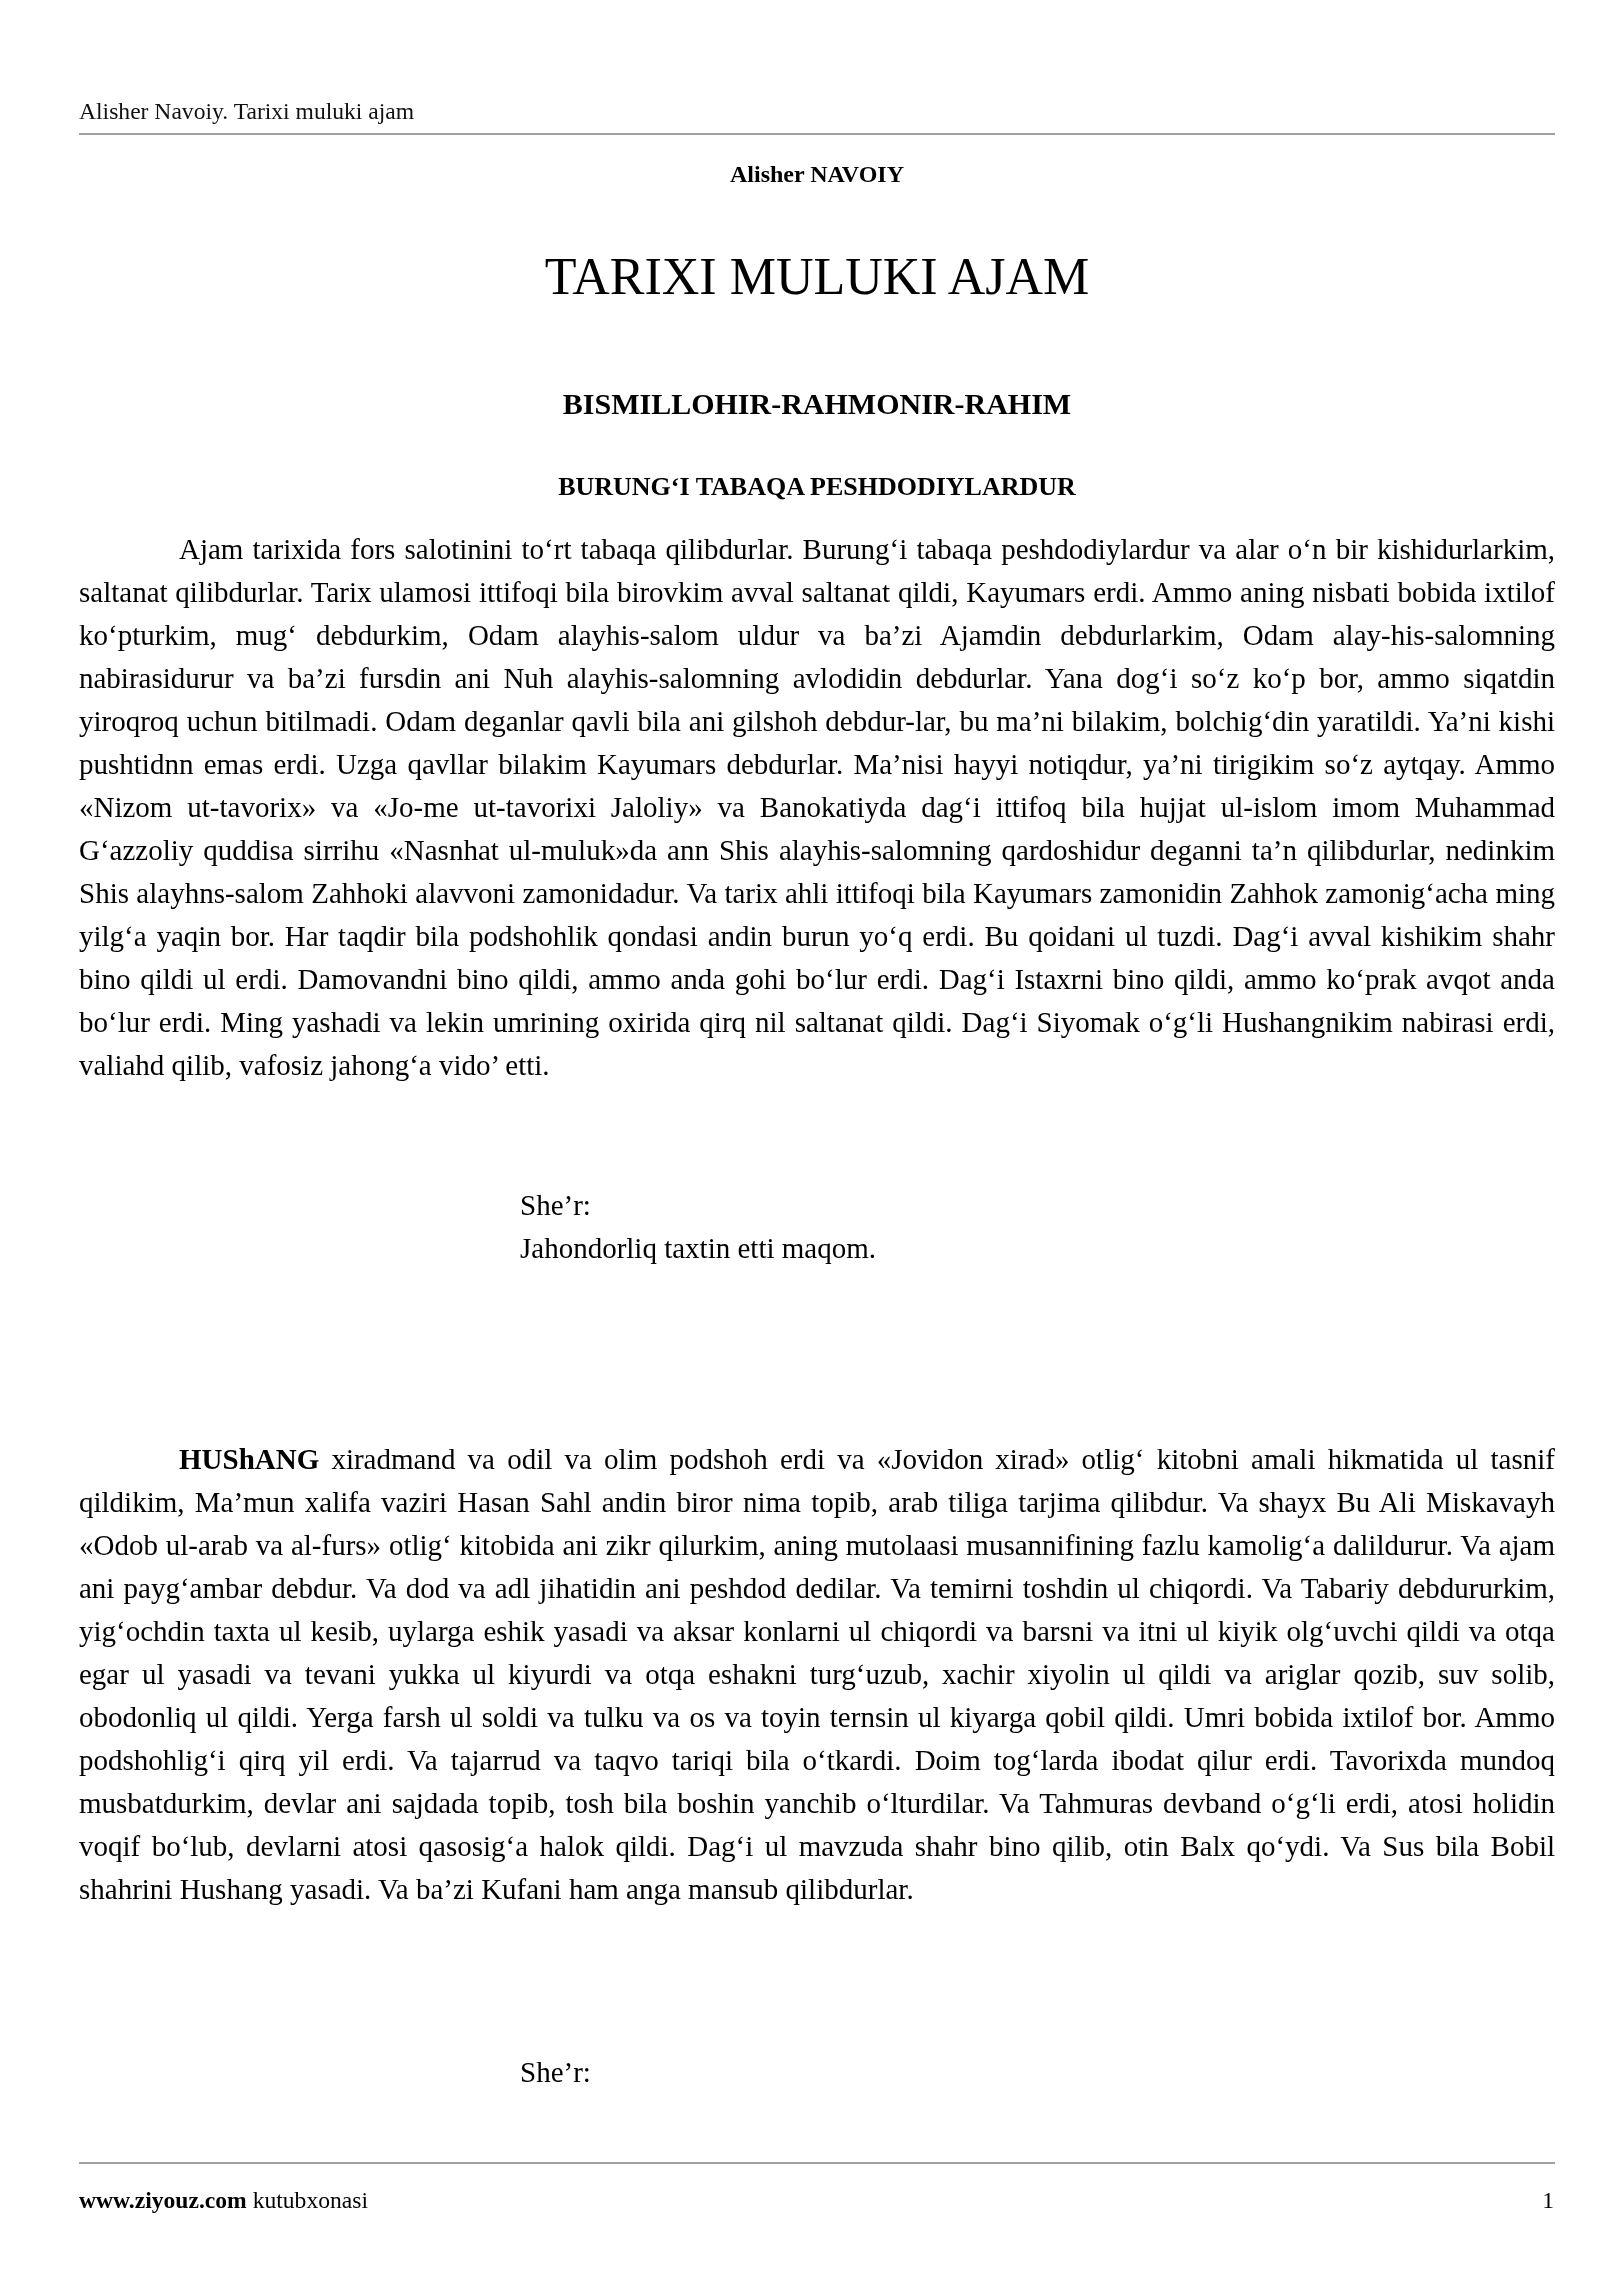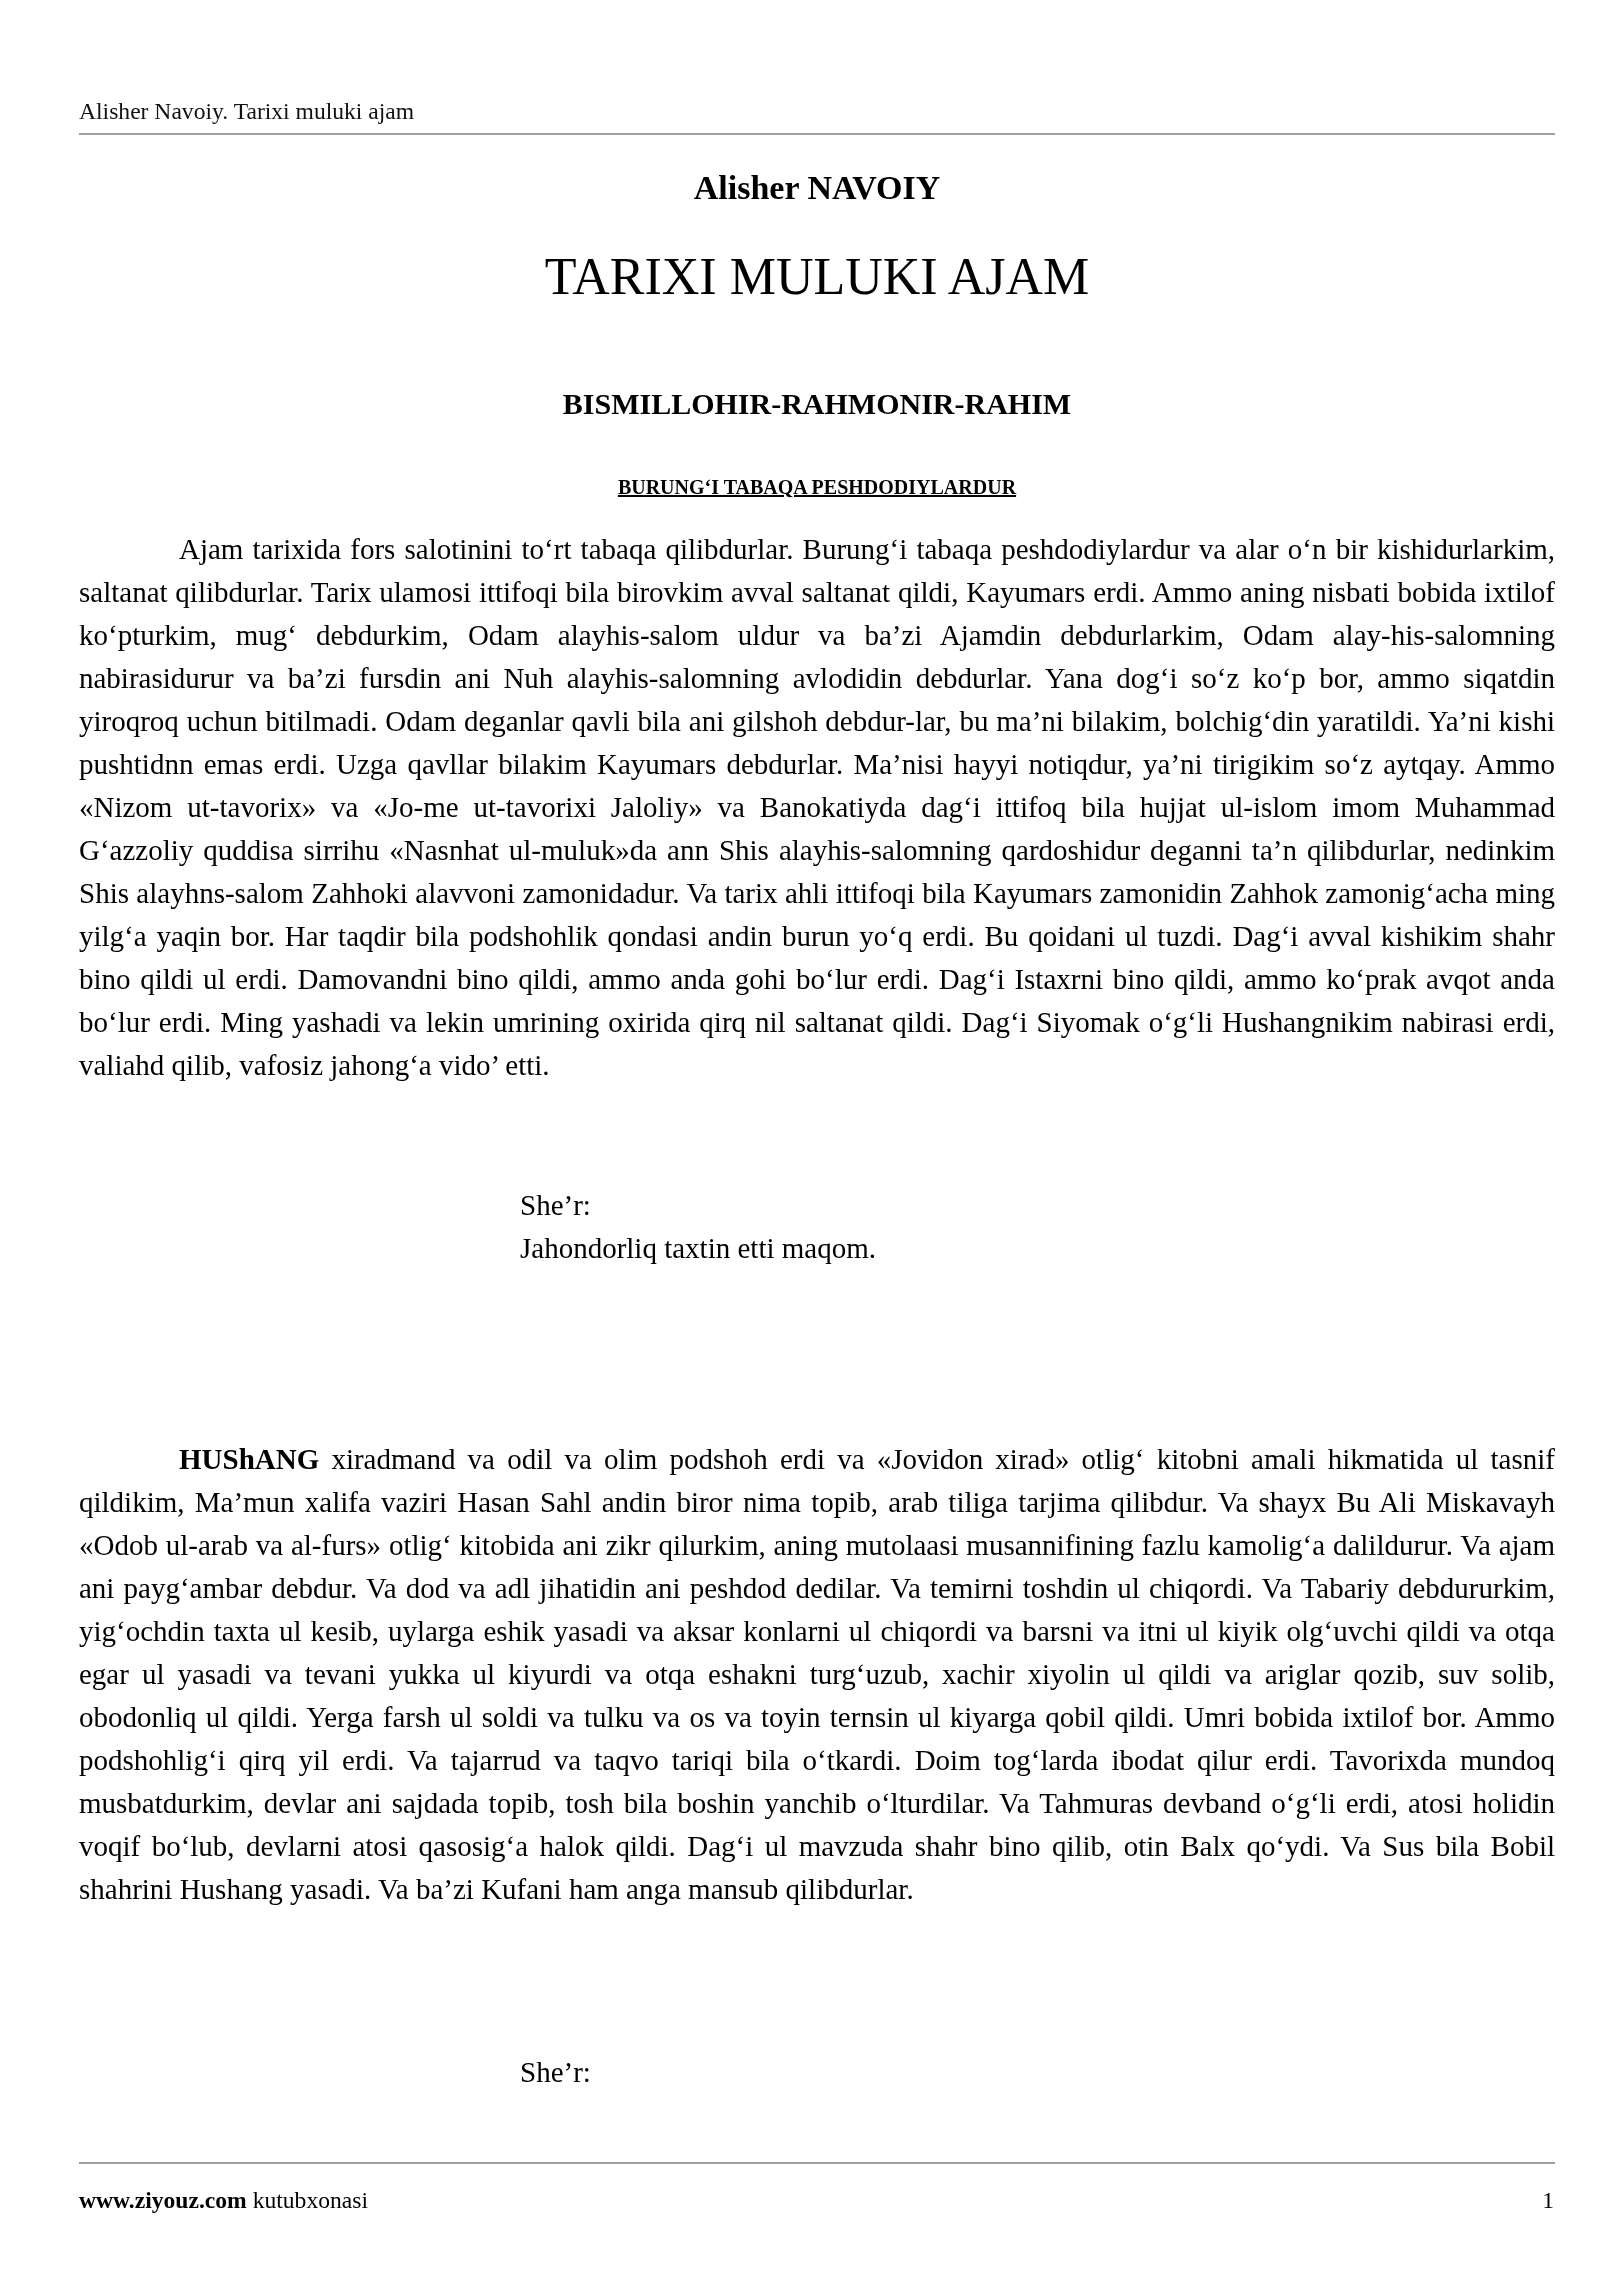--- a/index.html
+++ b/index.html
@@ -3,24 +3,24 @@
 <meta charset="utf-8">
 <style>
   html, body { margin: 0; padding: 0; background: #ffffff; }
   body { width: 1622px; height: 2295px; position: relative; overflow: hidden;
          font-family: "Liberation Serif", "DejaVu Serif", serif; color: #000; }
   .running-header { position: absolute; left: 79px; top: 97px; font-size: 23.6px; line-height: 28px; color: #111; }
   .rule { position: absolute; left: 79px; width: 1476px; height: 2.4px; background: #a0a0a0; }
   .rule.top { top: 133px; }
   .rule.bottom { top: 2162px; }
   .center { position: absolute; left: 79px; width: 1476px; text-align: center; }
-  .author { top: 170px; font-size: 34px; font-weight: bold; line-height: 36px; }
+  .author { top: 156px; font-size: 24px; font-weight: bold; line-height: 36px; }
   .title { top: 245px; font-size: 52px; line-height: 63px; }
   .subhead1 { top: 386px; font-size: 30px; font-weight: bold; line-height: 36px; }
-  .subhead2 { top: 469px; font-size: 20px; font-weight: bold; line-height: 36px; text-decoration: underline; }
+  .subhead2 { top: 469px; font-size: 26px; font-weight: bold; line-height: 36px; }
   .body { position: absolute; left: 79px; width: 1476px; font-size: 29px; line-height: 43px;
           text-align: justify; }
   .p1 { top: 528px; }
   .p2 { top: 1438px; }
   .body p { margin: 0; text-indent: 100px; }
   .poem { position: absolute; left: 520px; font-size: 29px; line-height: 43px; }
   .poem1 { top: 1184px; }
   .poem2 { top: 2051px; }
   .poem div { white-space: nowrap; }
   b.lead { font-weight: bold; }

